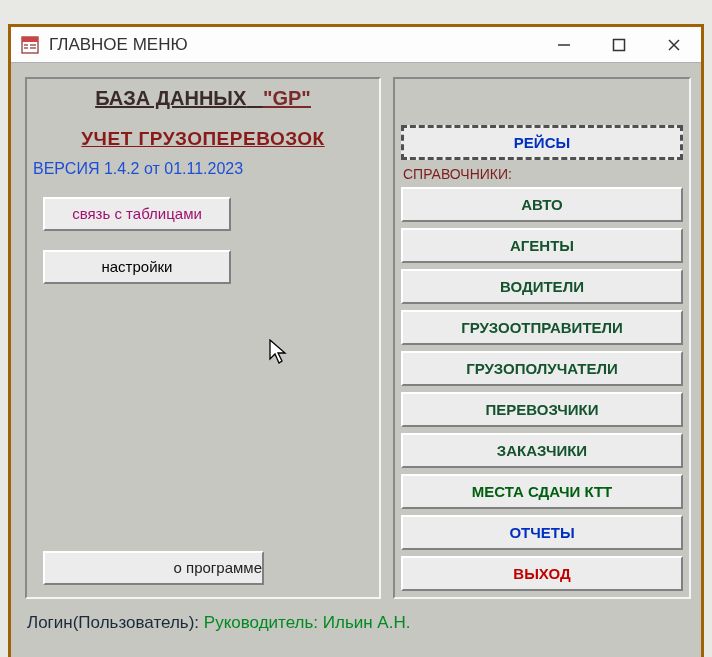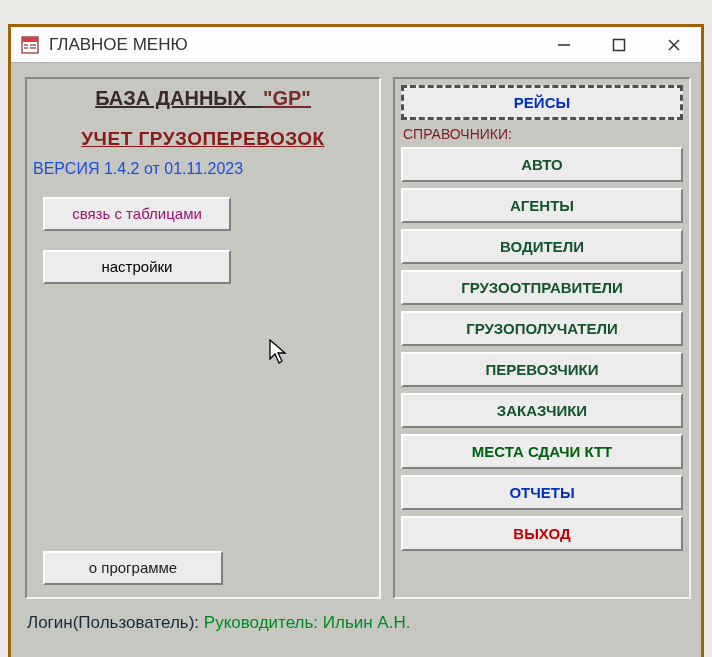--- a/index.html
+++ b/index.html
@@ -103,26 +103,26 @@
     border-color: #fff #808080 #808080 #fff;
     font-size: 15px;
     text-align: center;
     line-height: 30px;
     cursor: pointer;
   }
   .lbtn.link-style { color: #a01070; }
   .about-btn {
     position: absolute;
     left: 16px; bottom: 12px;
-    width: 180px; height: 34px;
+    width: 221px; height: 34px;
     background: #ececec;
     border: 2px solid;
     border-color: #fff #808080 #808080 #fff;
     font-size: 15px;
-    text-align: center;
+    text-align: right;
     line-height: 30px;
     cursor: pointer;
     color: #222;
   }
   .cursor {
     position: absolute;
     left: 242px; top: 260px;
     pointer-events: none;
   }
 
@@ -146,20 +146,21 @@
     font-size: 15px;
     font-weight: bold;
     text-align: center;
     line-height: 31px;
     cursor: pointer;
     margin-bottom: 6px;
   }
   .rbtn.focus {
     border: 3px dashed #505050;
     line-height: 29px;
+    margin-top: 40px;
   }
   .blue { color: #0030c0; }
   .green { color: #14532d; }
   .darkgreen { color: #006010; }
   .red { color: #c00000; }
   .section-label {
     font-size: 14px;
     color: #7f1d1d;
     margin: 2px 0 5px 2px;
   }

